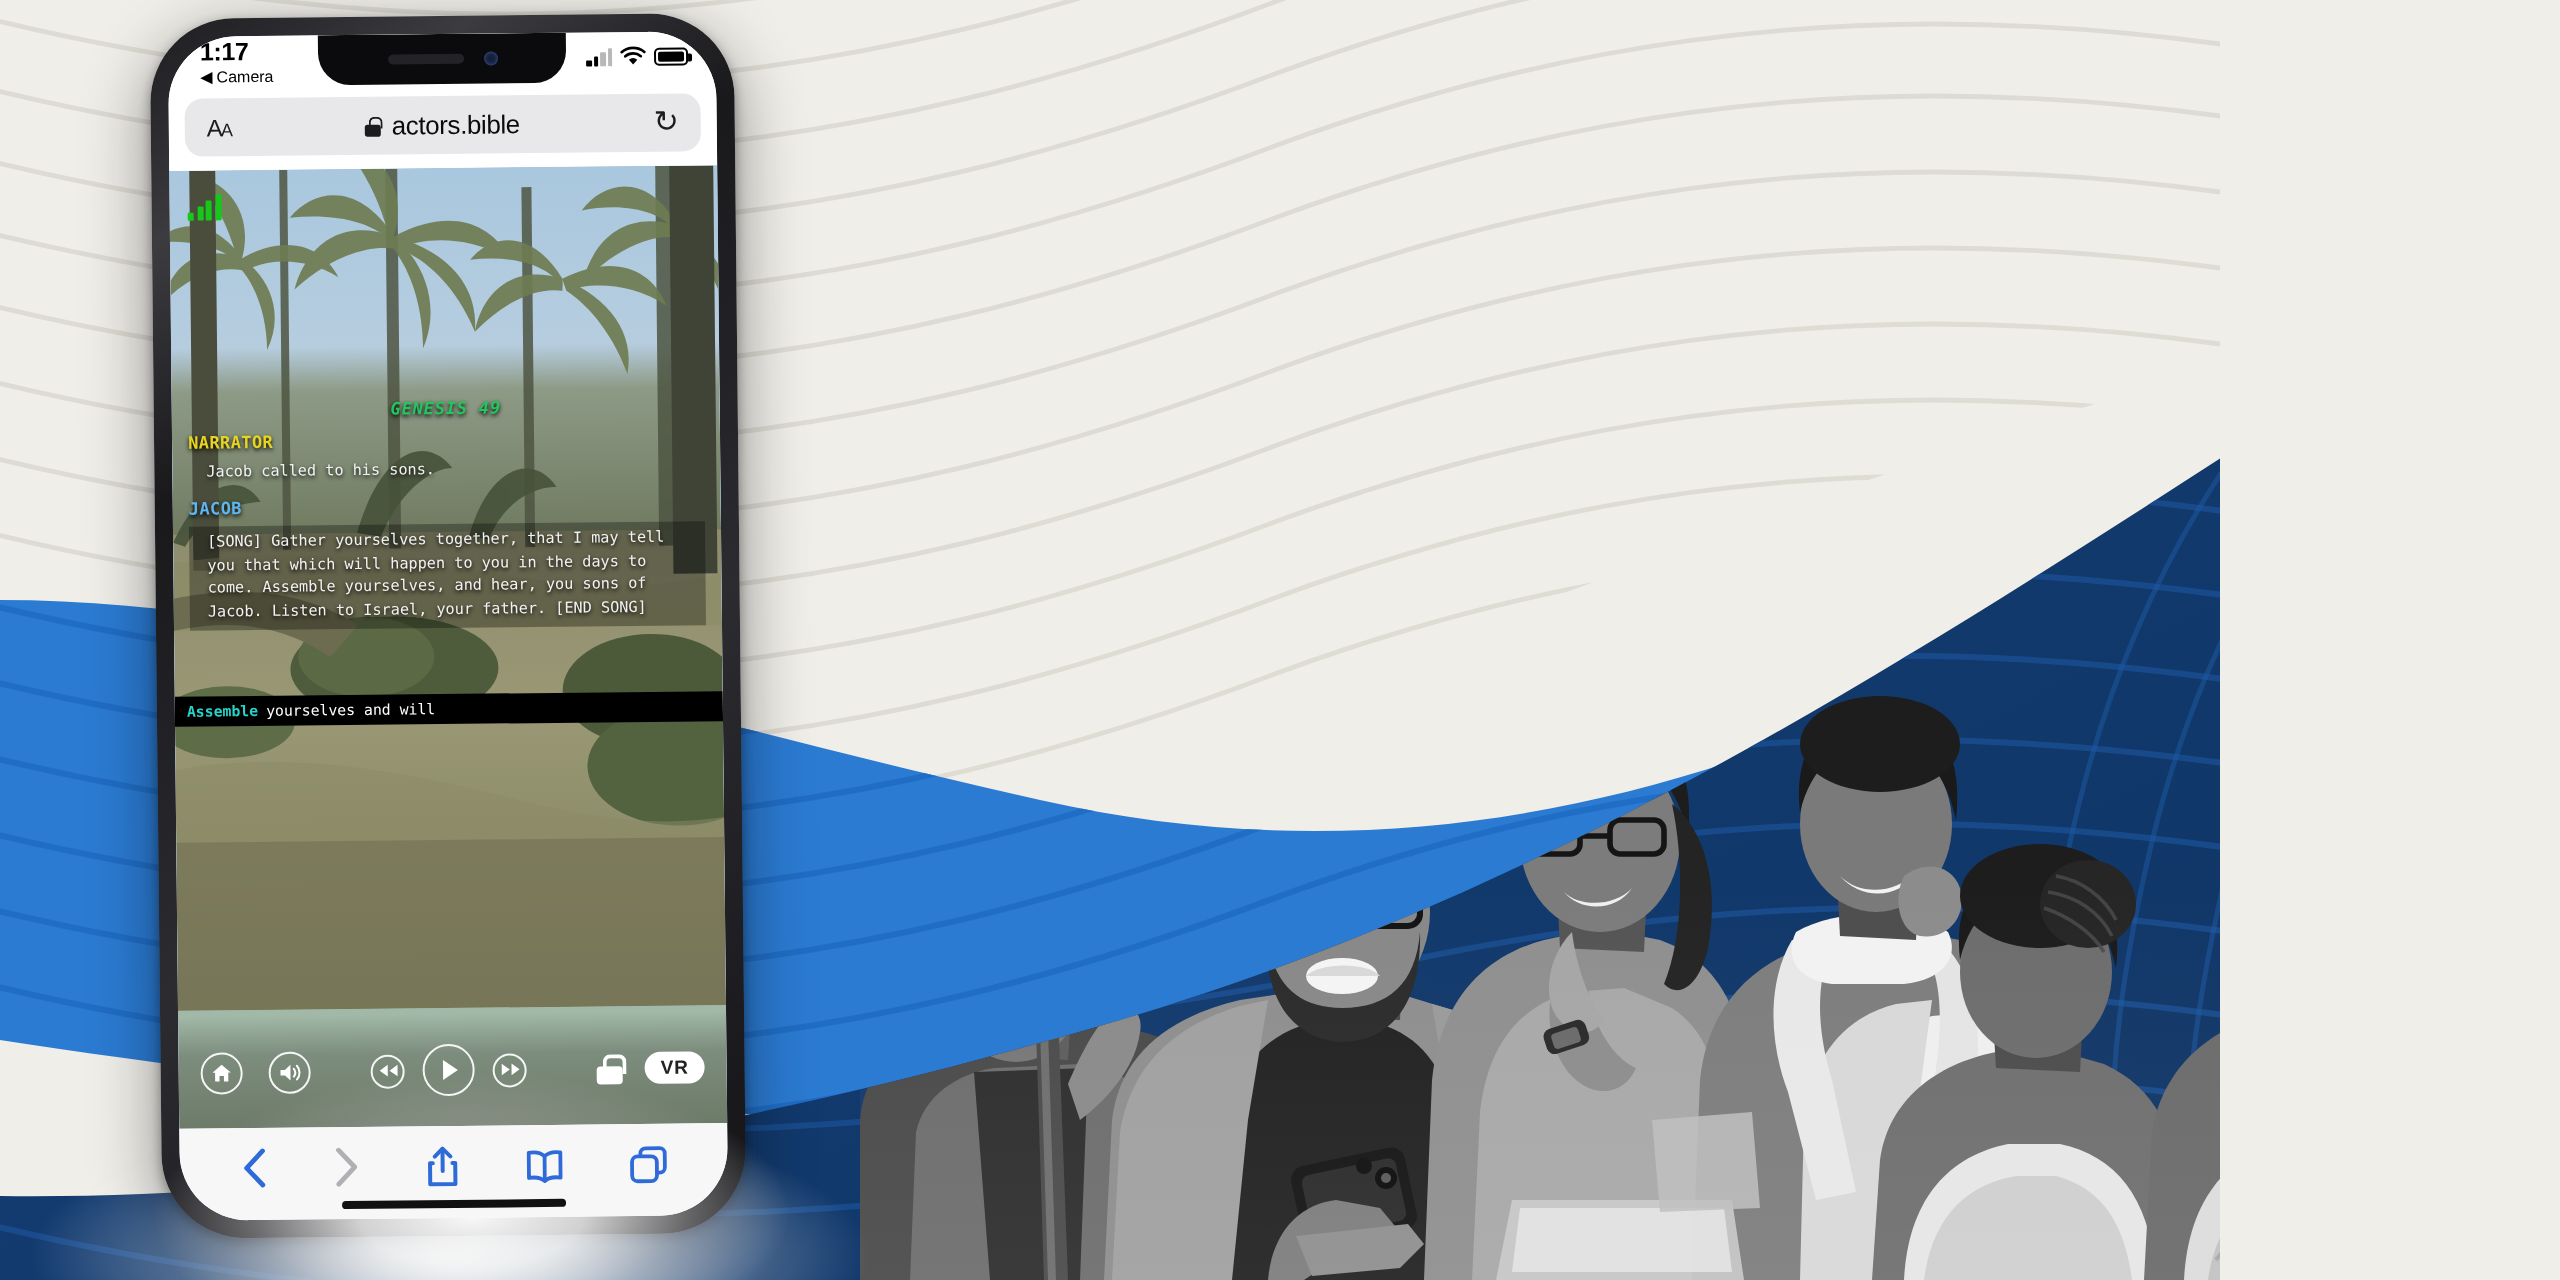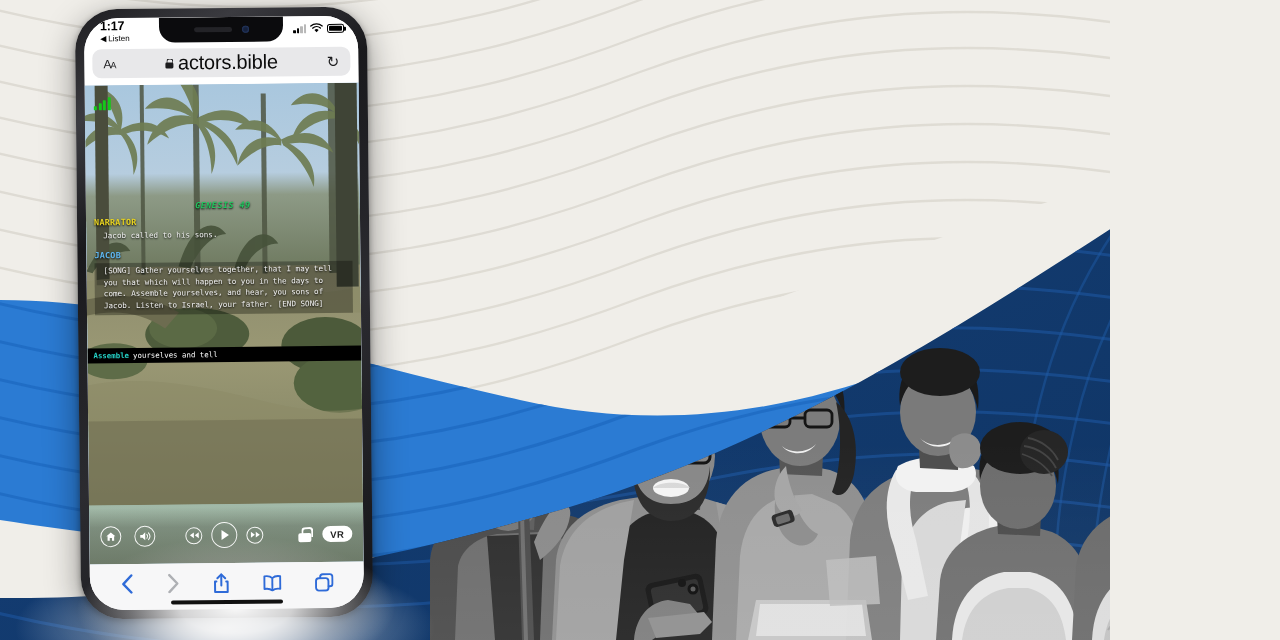--- a/index.html
+++ b/index.html
@@ -75,21 +75,21 @@
   }
   .aa{ font-size:12px; font-weight:normal; color:#1c1c1e; letter-spacing:-1px; }
   .aa small{font-size:9px;}
   .url-center{
     position:absolute; left:0; right:0; display:flex; align-items:center;
     justify-content:center; gap:5px; pointer-events:none;
   }
   .lock-sm{ width:8px;height:10px;position:relative; }
   .lock-sm::before{content:"";position:absolute;left:1.6px;top:0;width:5px;height:5px;border:1.4px solid #1c1c1e;border-bottom:none;border-radius:3px 3px 0 0;}
   .lock-sm::after{content:"";position:absolute;left:0;bottom:0;width:8px;height:6px;background:#1c1c1e;border-radius:1.4px;}
-  .url-text{ font-size:20px; color:#0b0b0b; font-weight:500; letter-spacing:-.2px;text-align:center; }
+  .url-text{ font-size:13px; color:#0b0b0b; font-weight:500; letter-spacing:-.2px;text-align:center; }
   .reload{ margin-left:auto; font-size:15px; color:#1c1c1e; line-height:1; }
 
   
   .video{ position:relative; flex:1 1 auto; overflow:hidden; background:#7ea5c4; }
   .vid-sky{ position:absolute; inset:0; background:linear-gradient(180deg,#a9c6dd 0%,#b4cde0 45%,#9cb398 100%); }
   .palms{position:absolute;inset:0;}
   .sig-green{ position:absolute; left:9px; top:12px; display:flex; align-items:flex-end; gap:1.5px; height:13px; z-index:9; }
   .sig-green i{ width:3px; background:#15c81a; display:block; border-radius:.5px; }
   .sig-green i:nth-child(1){height:4px}
   .sig-green i:nth-child(2){height:7px}
@@ -425,21 +425,21 @@
         <div class="notch">
           <span class="speaker"></span>
           <span class="cam"></span>
         </div>
 
         <div class="statusbar">
           <div class="sb-left">
             <span class="sb-time">1:17</span>
             <span class="sb-back">
               <span class="sb-caret">◀</span>
-              <span>Listen</span>
+              <span>Camera</span>
             </span>
           </div>
           <div class="sb-right">
             <span class="sig">
                 <i></i>
                 <i></i>
                 <i></i>
                 <i></i>
               </span>
             <svg width="13" height="10" viewBox="0 0 13 10">
@@ -553,21 +553,21 @@
           <div class="script">
             <div class="chapter">GENESIS 49</div>
             <div class="speaker-n">NARRATOR</div>
             <div class="line">Jacob called to his sons.</div>
             <div class="speaker-j">JACOB</div>
             <div class="line song">[SONG] Gather yourselves together, that I may tell you that which will happen to you in the days to come. Assemble yourselves, and hear, you sons of Jacob. Listen to Israel, your father. [END SONG]</div>
           </div>
 
           <div class="subtitle">
             <span class="sub-hi">Assemble</span>
-            <span class="sub-rest">yourselves and tell</span>
+            <span class="sub-rest">yourselves and will</span>
           </div>
 
           <div class="controls">
             <span class="cbtn cring">
               <svg width="11" height="11" viewBox="0 0 12 12">
                   <path d="M6 1.3 L11 5.6 L9.6 5.6 L9.6 10.4 L7.2 10.4 L7.2 7.4 L4.8 7.4 L4.8 10.4 L2.4 10.4 L2.4 5.6 L1 5.6 Z" fill="#fff"></path>
                 </svg>
             </span>
             <span class="gap1"></span>
             <span class="cbtn cring">

